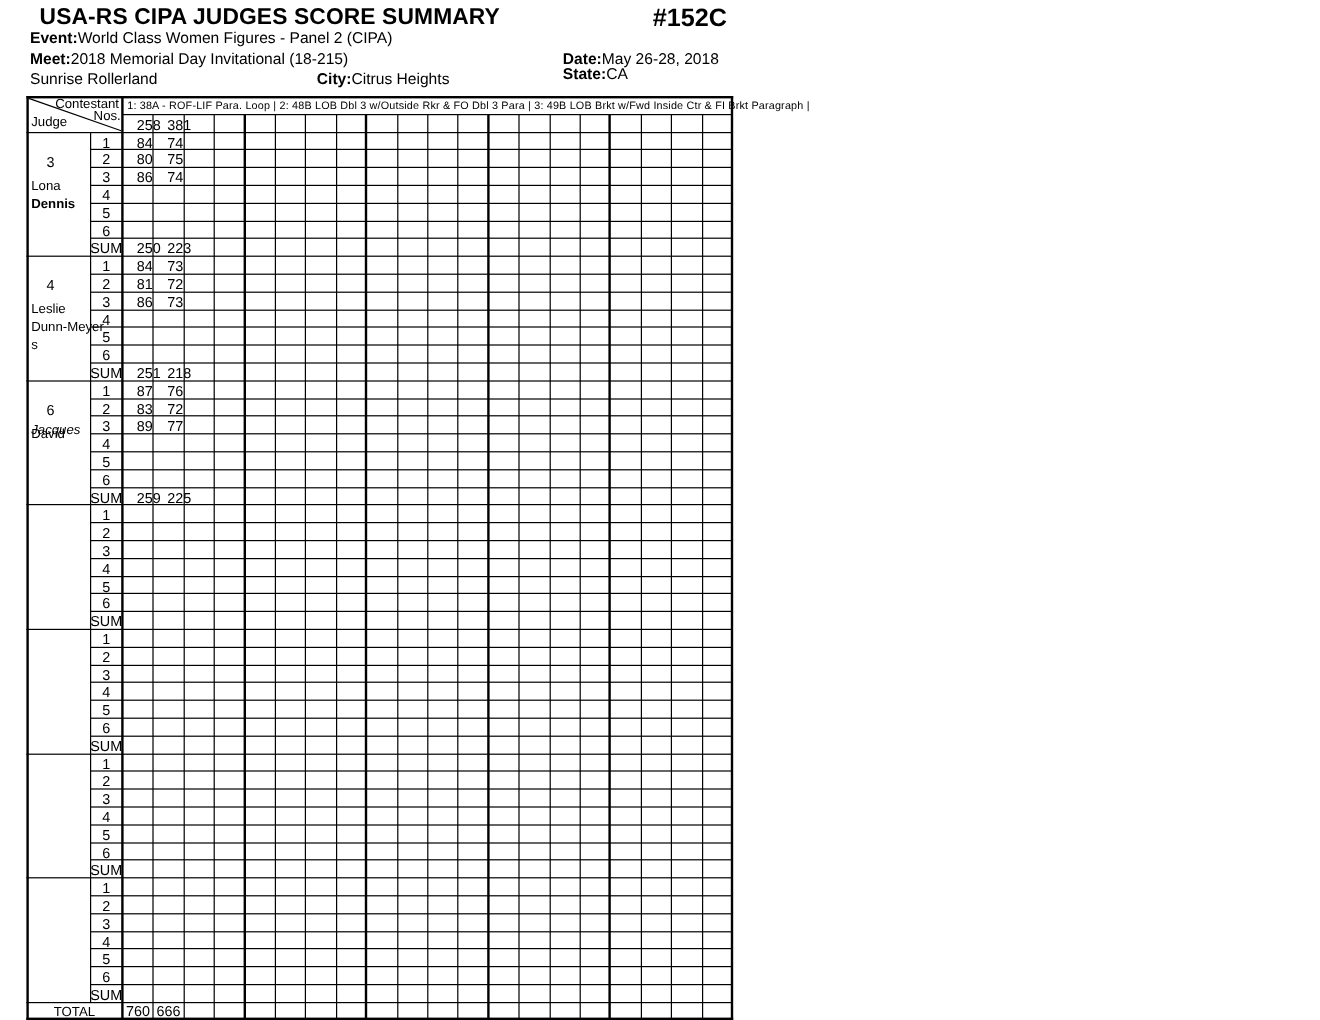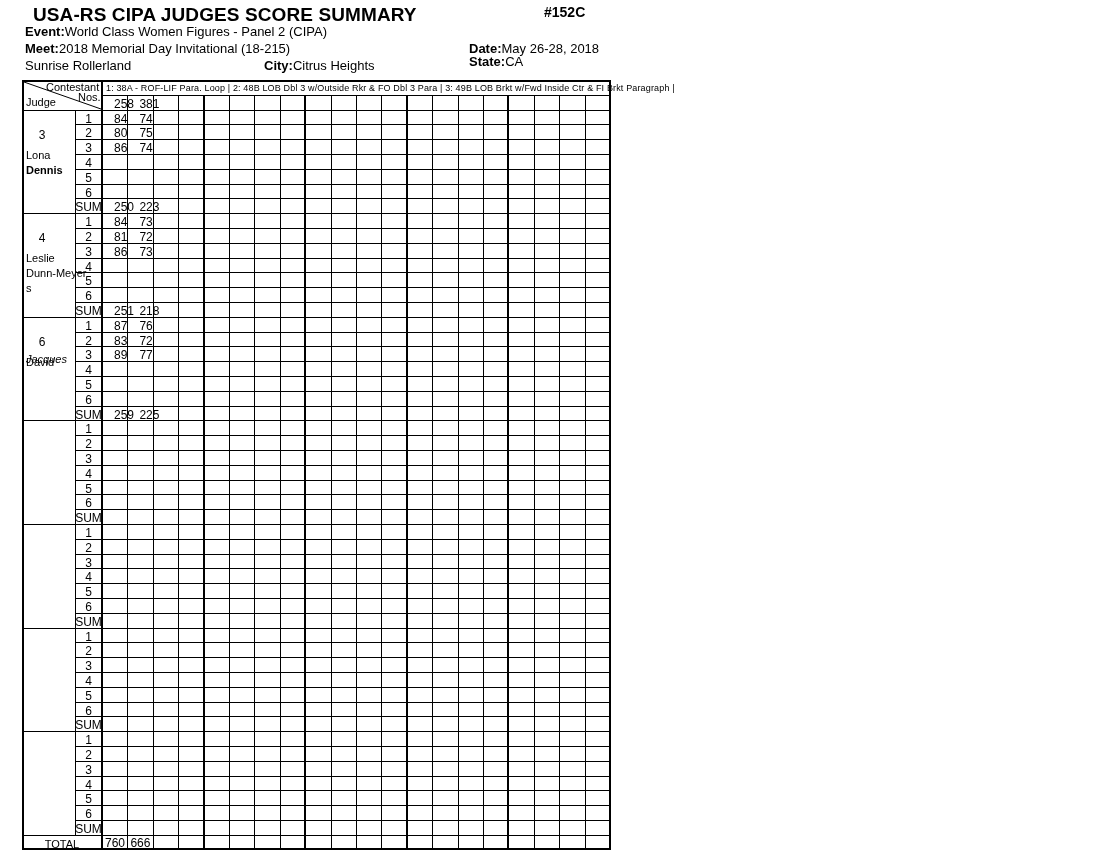--- a/index.html
+++ b/index.html
@@ -1,19 +1,19 @@
 <!DOCTYPE html>
 <html><head>
   <meta charset="utf-8">
   <style>
     html, body { margin:0; padding:0; background:#ffffff; }
     body { width:1100px; height:850px; position:relative; overflow:hidden; color:#000; font-family:"Liberation Sans", sans-serif; }
     .abs { position:absolute; white-space:nowrap; }
     .title { left:33px; top:4px; font-size:19px; font-weight:bold; letter-spacing:0.1px; }
-    .formno { left:544px; top:4px; font-size:14px; font-weight:bold; }
+    .formno { left:544px; top:4px; font-size:21px; font-weight:bold; }
     .info { font-size:13px; line-height:15px; }
     .info b { font-weight:bold; }
     #grid { position:absolute; left:0; top:0; width:1100px; height:850px; }
     #grid .ln { position:absolute; background:#000; }
     #grid .txt { position:absolute; white-space:nowrap; font-size:11px; line-height:12px; }
     #grid .num { position:absolute; font-size:12px; line-height:14px; white-space:nowrap; box-sizing:border-box; }
     #grid .num.r { text-align:right; padding-right:3px; padding-top:2px;padding-left:12px; }
     #grid .num.l { text-align:left; padding-left:3px; padding-top:1px; }
     #grid .num.c { text-align:center; padding-top:2px; }
     #grid .desc { position:absolute; font-size:9px; line-height:12px; white-space:nowrap; letter-spacing:0.15px; }

